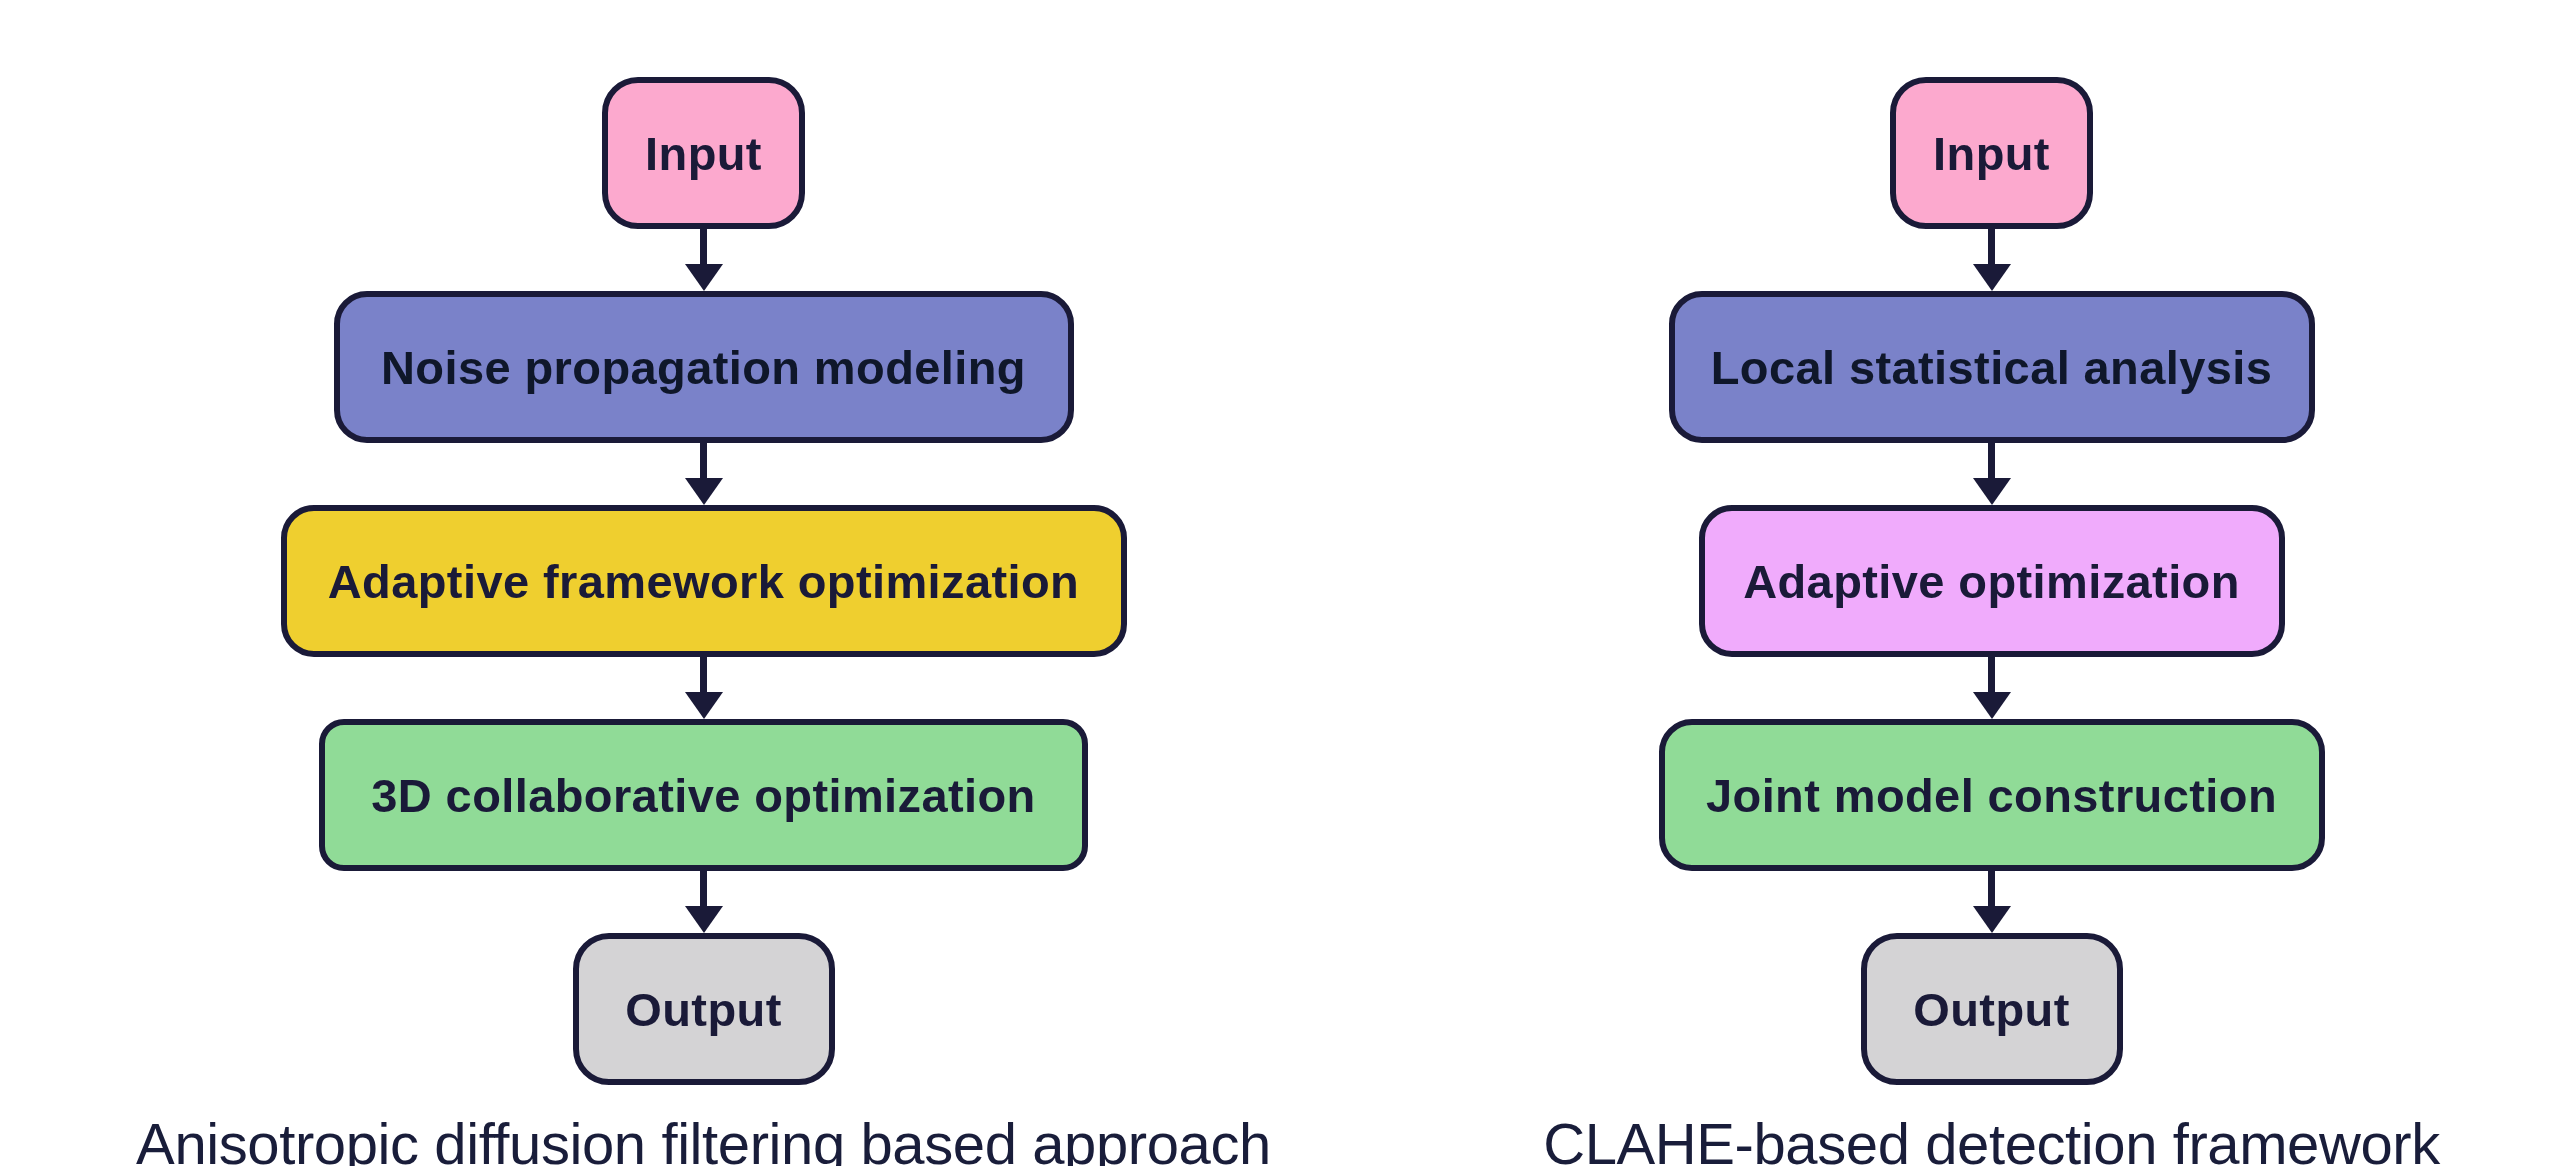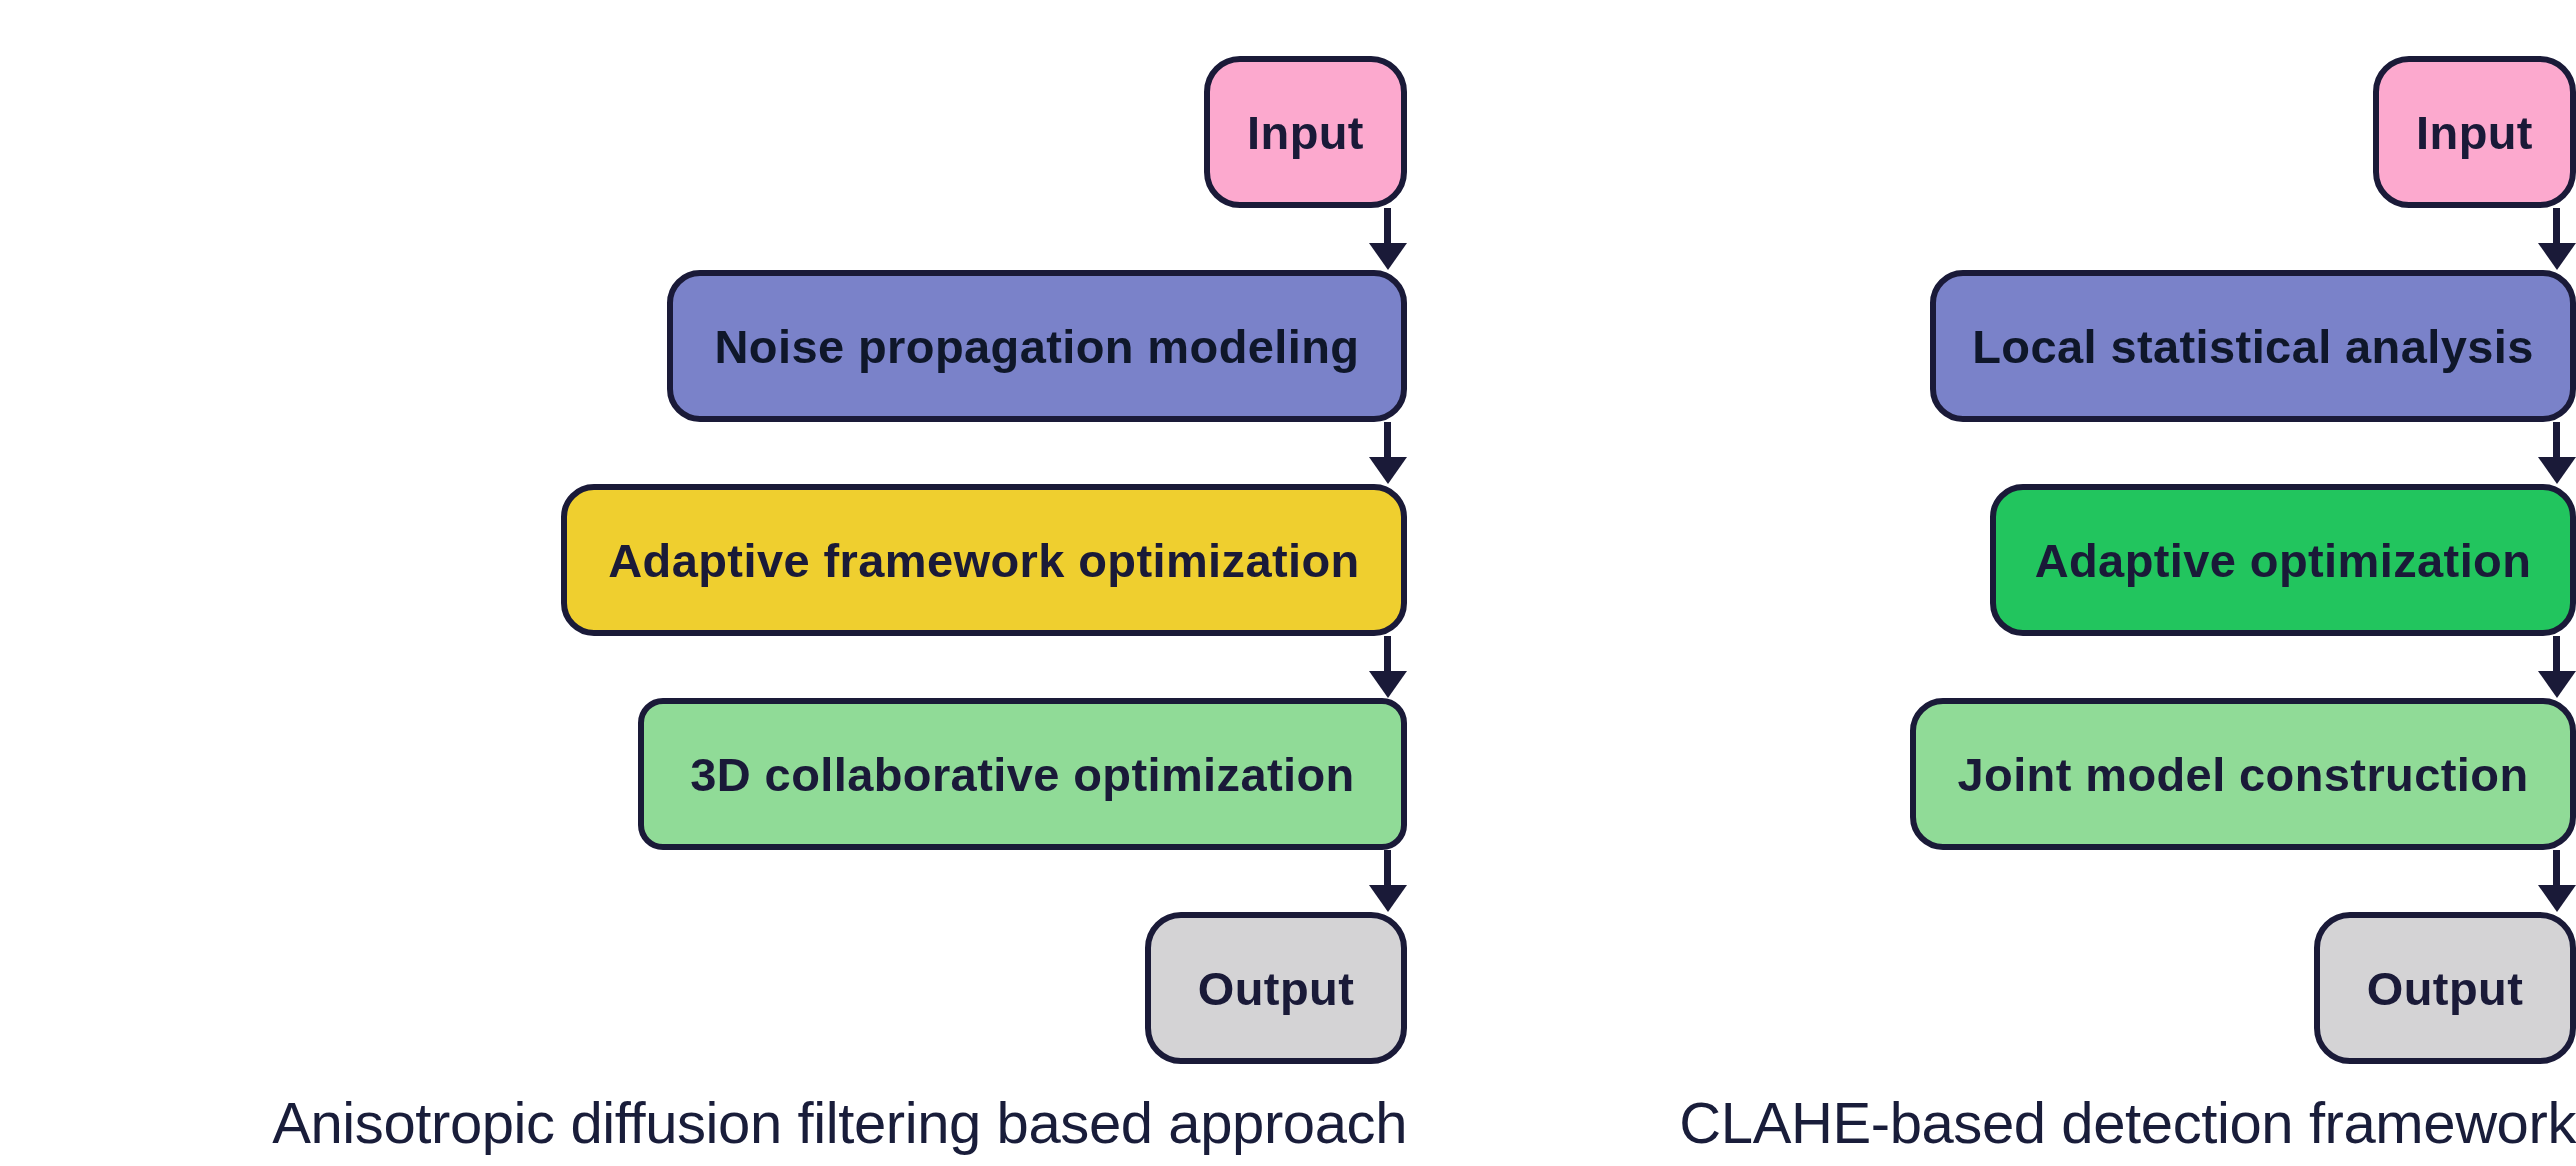--- a/index.html
+++ b/index.html
@@ -13,22 +13,22 @@
   }
   .canvas {
     width: 2576px;
     height: 1166px;
     display: flex;
     flex-direction: row;
   }
   .chart-col {
     display: flex;
     flex-direction: column;
-    align-items: flex-end;
-    padding-top: 56px;
+    align-items: center;
+    padding-top: 77px;
   }
   .chart-col.left  { width: 1407px; }
   .chart-col.right { width: 1169px; }
 
   .node {
     height: 152px;
     border: 6.5px solid #1a1a38;
     border-radius: 33px;
     display: flex;
     align-items: center;
@@ -121,21 +121,21 @@
       <span class="arrow-head"></span>
     </div>
 
     <div class="node text-white" style="width: 646px; background-color: rgb(122, 130, 201);">Local statistical analysis</div>
 
     <div class="arrow">
       <span class="arrow-line"></span>
       <span class="arrow-head"></span>
     </div>
 
-    <div class="node" style="width: 586px; background-color: #22c55e;">Adaptive optimization</div>
+    <div class="node" style="width: 586px; background-color: #f0abfc;">Adaptive optimization</div>
 
     <div class="arrow">
       <span class="arrow-line"></span>
       <span class="arrow-head"></span>
     </div>
 
     <div class="node" style="width: 666px; background-color: rgb(144, 219, 151);">Joint model construction</div>
 
     <div class="arrow">
       <span class="arrow-line"></span>

